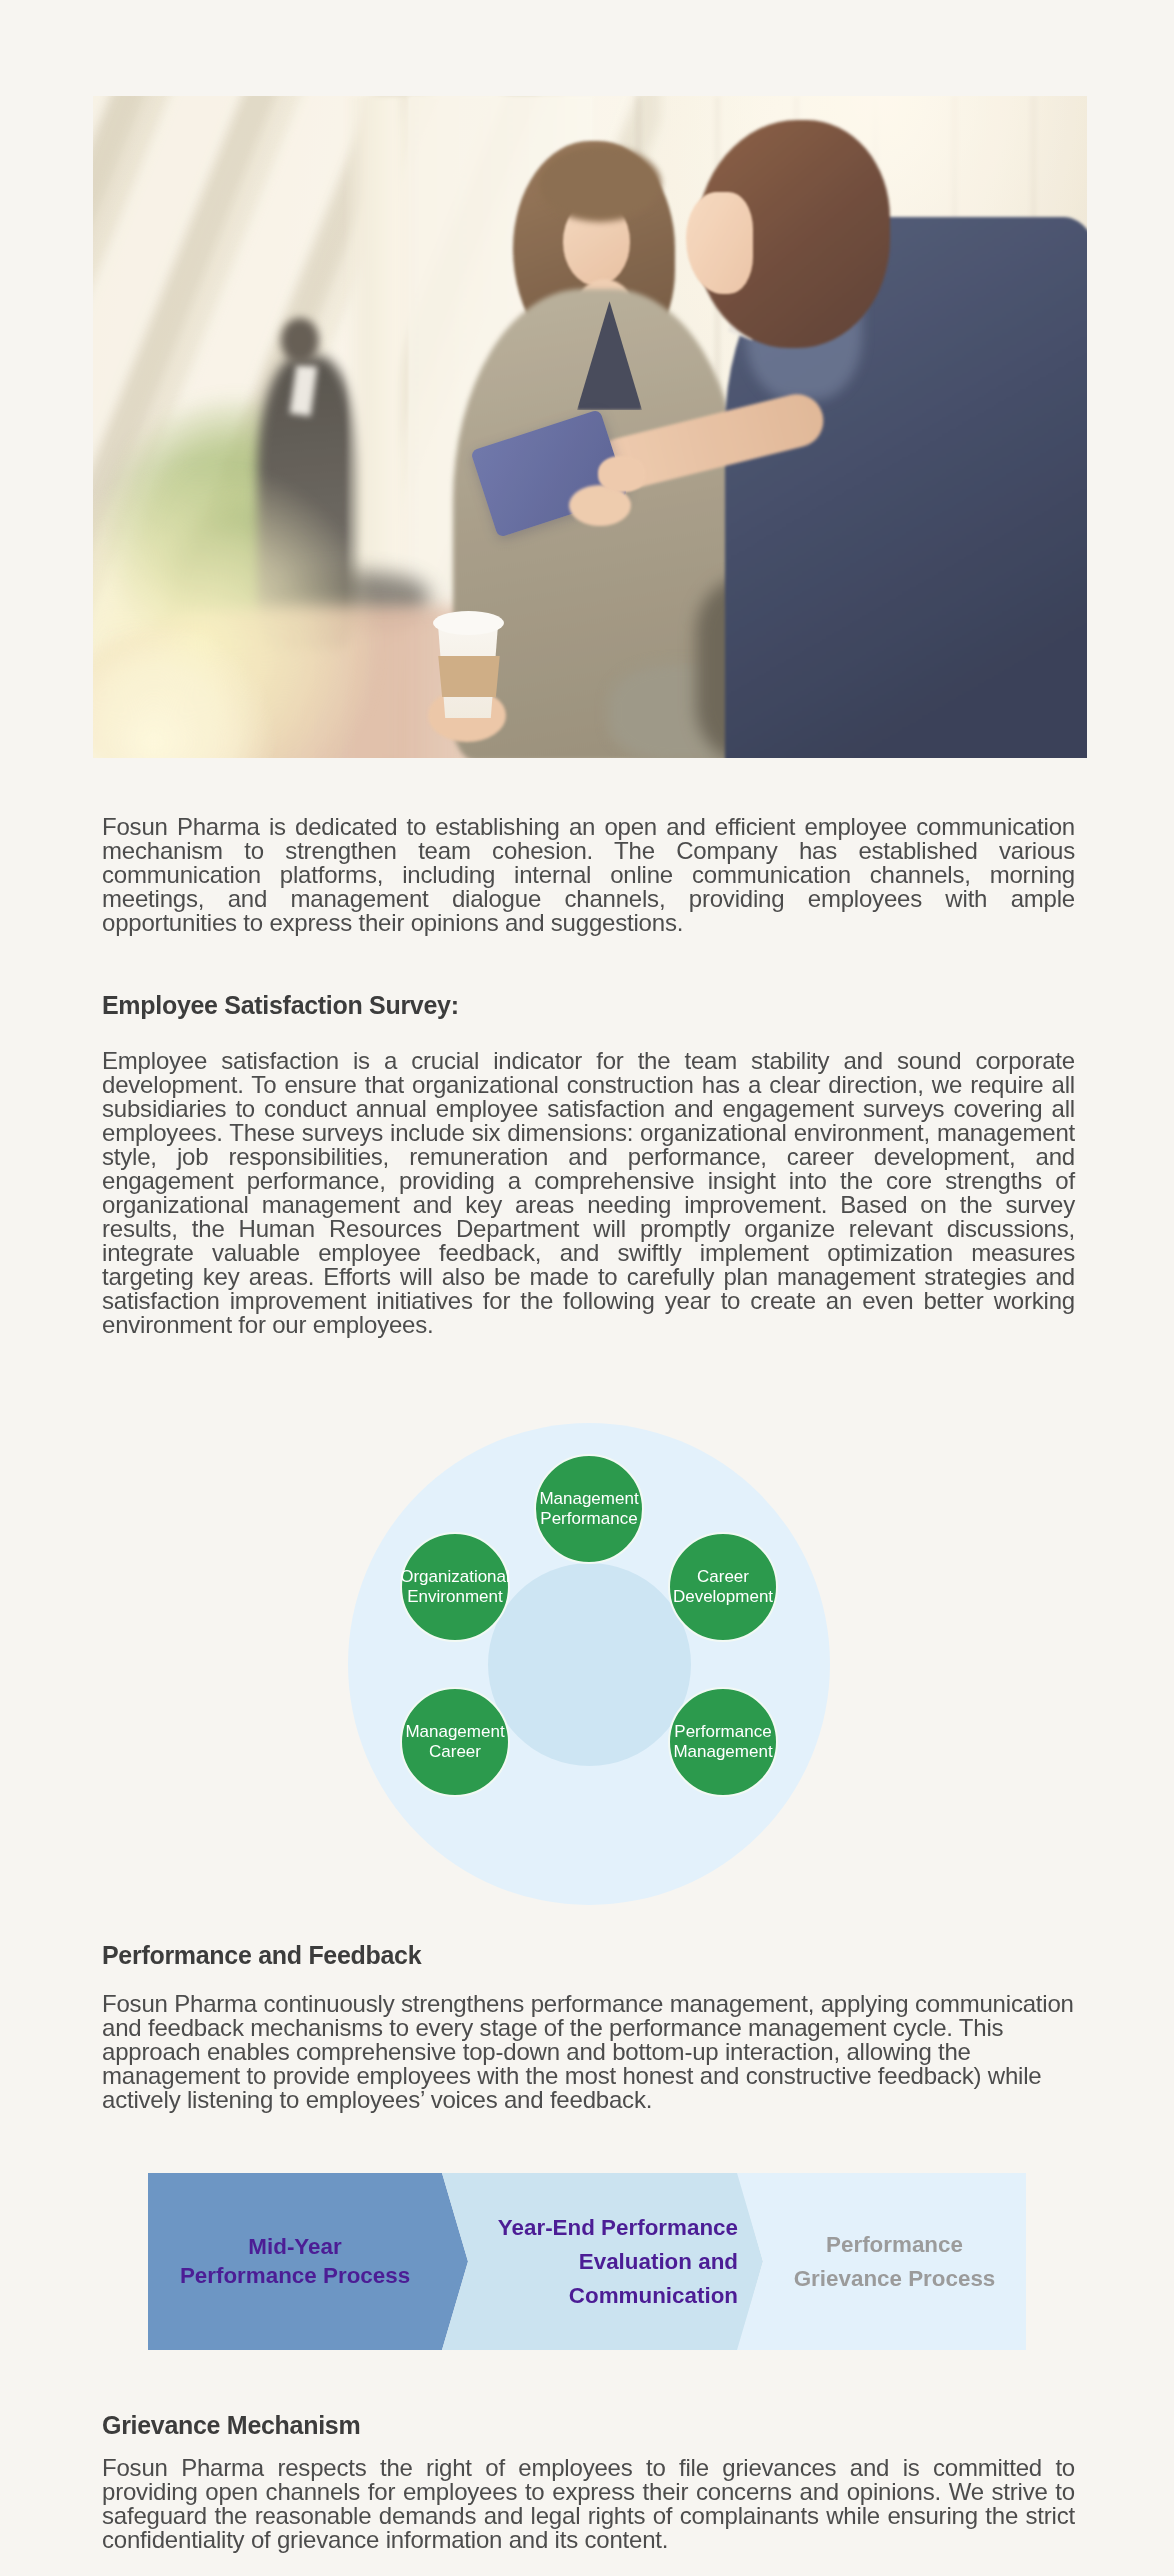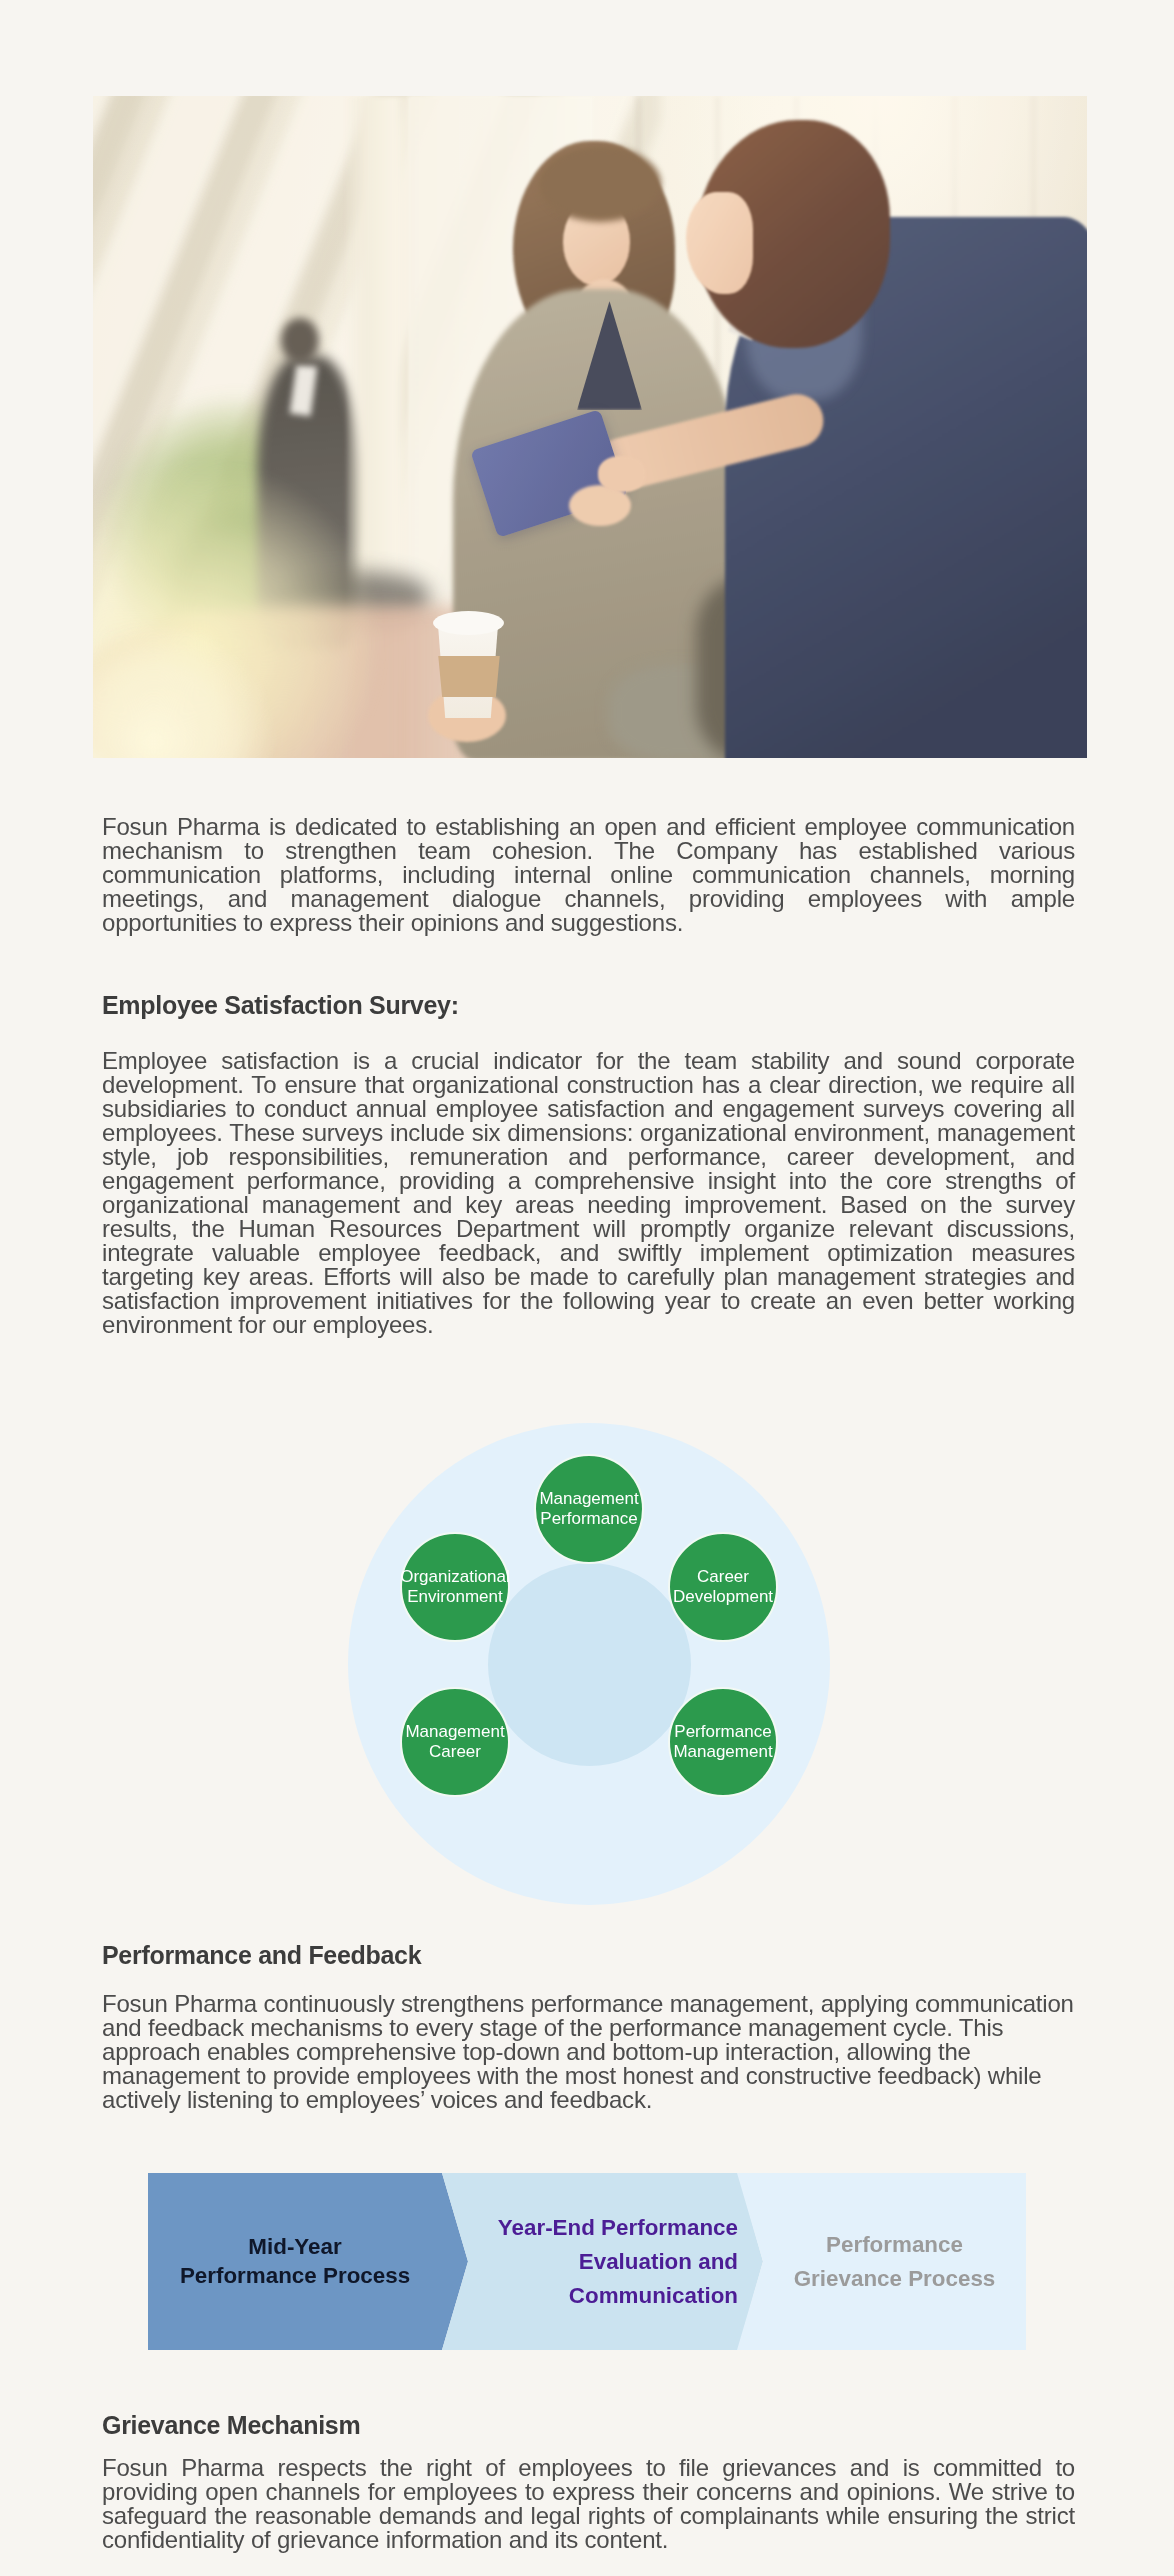--- a/index.html
+++ b/index.html
@@ -125,21 +125,21 @@
   .pos-4 { left:52px;  top:264px; }
   .pos-5 { left:52px;  top:109px; }
 
   
   .flow { position:relative; width:878px; height:177px; margin-top:61px; margin-left:46px; }
   .flow-step { position:absolute; top:0; height:177px; display:flex; align-items:center; }
   .flow-text { font-weight:bold; font-size:22.4px; text-align:center; width:100%; }
   .flow-text span { display:block; }
   .step-0 { left:0; width:320px; background:#6d96c4;
     clip-path:polygon(0 0, 294px 0, 320px 50%, 294px 100%, 0 100%); }
-  .step-0 .flow-text { width:294px; line-height:28.4px; color:#0f172a; }
+  .step-0 .flow-text { width:294px; line-height:28.4px; color:#4c1d95; }
   .step-1 { left:294px; width:321px; background:#cbe3f0;
     clip-path:polygon(0 0, 296px 0, 321px 50%, 296px 100%, 0 100%, 26px 50%); }
   .step-1 .flow-text { width:296px; padding-left:26px; line-height:34px; color:#4c1d95;text-align:right; }
   .step-2 { left:589px; width:289px; background:#e3f1fb;
     clip-path:polygon(0 0, 289px 0, 289px 100%, 0 100%, 26px 50%); }
   .step-2 .flow-text { padding-left:26px; line-height:34px; color:#9b9b9b; }
 </style>
 </head>
 <body>
 

